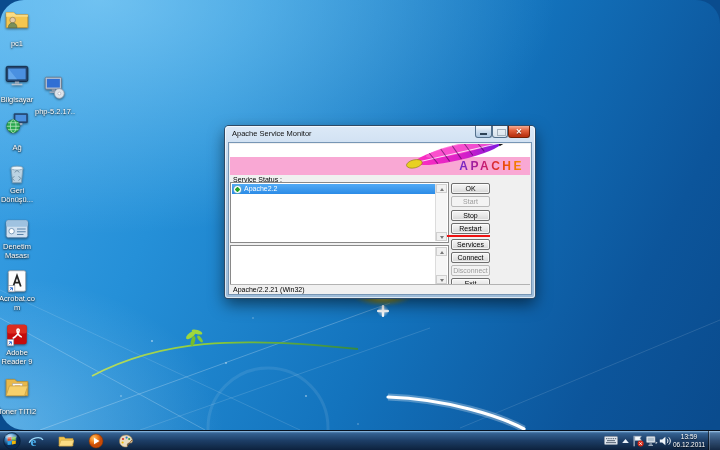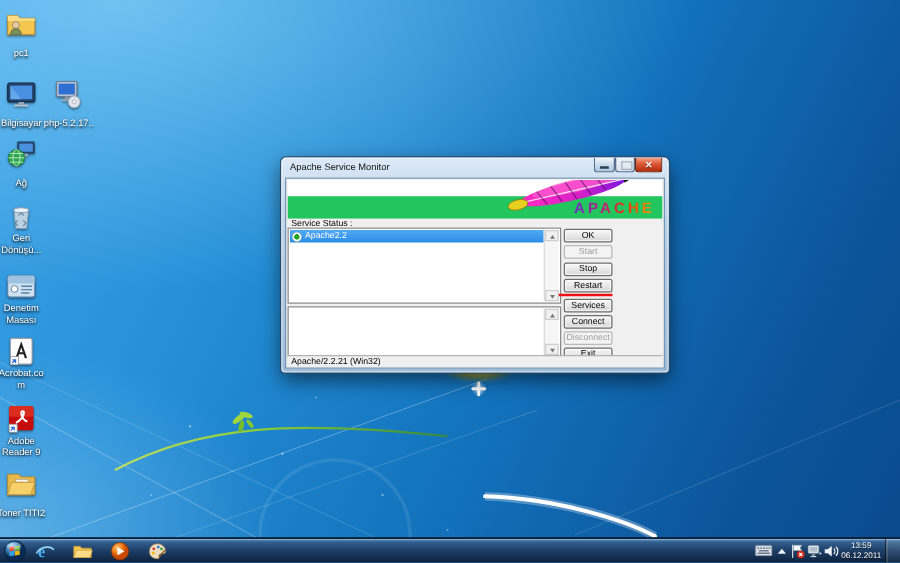--- a/index.html
+++ b/index.html
@@ -5,20 +5,21 @@
   * { margin:0; padding:0; box-sizing:border-box; }
   html,body { width:720px; height:450px; overflow:hidden; }
   body { font-family:"Liberation Sans", sans-serif; position:relative; background:#0a4c8e; }
 
   
   .desktop { position:absolute; inset:0 0 20px 0;
     background:
       radial-gradient(700px 360px at 14% 0%, rgba(160,225,255,.55), rgba(160,225,255,0) 65%),
       radial-gradient(320px 220px at 0% 100%, rgba(215,240,255,.30), rgba(215,240,255,0) 70%),
       linear-gradient(116deg, #3ea2e6 0%, #2590d8 28%, #1373bd 58%, #0c559b 84%, #0a4b8d 100%);
+    border-radius: 24px;
   }
   .art { position:absolute; inset:0; pointer-events:none; }
 
   
   .dicon { position:absolute; width:44px; text-align:center; cursor:default; }
   .dicon svg { width:26px; height:26px; display:block; margin:0 auto; filter:drop-shadow(0 1px 1px rgba(0,0,0,.45)); }
   .dicon .lbl { display:inline-block; max-width:42px; margin-top:1px; font-size:7.5px; line-height:8.5px;
     color:#fff; text-shadow:0 1px 2px rgba(0,0,0,.85), 0 0 2px rgba(0,0,0,.6); word-wrap:break-word; }
 
   
@@ -35,21 +36,21 @@
   .cb-max { width:16px; background:linear-gradient(#eef3f8,#d9e3ed); }
   .cb-max::after { content:""; position:absolute; left:4px; top:3px; width:7px; height:5px; border:1.5px solid #a4b1bd; }
   .cb-close { width:22px; background:linear-gradient(#f4ab91,#e2613d 40%,#bb3312 90%); border-color:#6f1f06; }
   .cb-close::after { content:"✕"; position:absolute; inset:0; color:#fff; font-size:7.5px; font-weight:bold;
     text-align:center; line-height:11px; text-shadow:0 1px 1px rgba(0,0,0,.5); }
 
   .client { position:absolute; left:3px; right:3px; top:16px; bottom:3px; background:#f0f0f0; border:1px solid #7796b5; }
 
   .banner { position:absolute; left:1px; right:1px; top:1px; height:31px; overflow:hidden; }
   .banner .white { height:13px; background:#fff; }
-  .banner .black { position:relative; height:18px; background:#22c55e; }
+  .banner .black { position:relative; height:18px; background:#f9a8d4; }
   .apache-word { position:absolute; right:6px; top:1px; font-size:12px; font-weight:bold; letter-spacing:2.5px;
     color:#f08a00; line-height:16px; }
   @supports (-webkit-background-clip: text) {
     .apache-word { background:linear-gradient(90deg,#6a2ad0 0%, #c01880 35%, #e83808 65%, #f8a000 100%);
       -webkit-background-clip:text; background-clip:text; color:transparent; }
   }
   .feather { position:absolute; right:12px; top:-9px; width:122px; height:36px; }
 
   .svc-label { position:absolute; left:4px; top:33px; font-size:7px; color:#000; }
 
@@ -165,21 +166,21 @@
   <div class="dicon" style="left:-5px;top:62px">
     <svg viewBox="0 0 24 24">
         <rect x="2" y="4" width="20" height="14" rx="1.5" fill="#23456e" stroke="#122844" stroke-width=".8"></rect>
         <rect x="4" y="6" width="16" height="10" fill="#4a90e0"></rect>
         <path d="M4 6l8 10H4z" fill="#6fb0f0" opacity=".7"></path>
         <path d="M10 18h4v2h-4z" fill="#9aa8ba"></path>
         <path d="M7 20h10v1.5H7z" fill="#b8c2ce"></path>
       </svg>
     <span class="lbl">Bilgisayar</span>
   </div>
-  <div class="dicon" style="left:33px;top:62px">
+  <div class="dicon" style="left:33px;top:74px">
     <svg viewBox="0 0 24 24">
         <rect x="3" y="3" width="15" height="11" rx="1" fill="#b8c4d4" stroke="#6a7a8e" stroke-width=".8"></rect>
         <rect x="4.5" y="4.5" width="12" height="8" fill="#2f6fd4"></rect>
         <path d="M9 14h3v2h-3z" fill="#8a98aa"></path>
         <path d="M7 16h9v1.5H7z" fill="#9aa8ba"></path>
         <circle cx="16" cy="18" r="4.5" fill="#dde3ea" stroke="#8a96a6" stroke-width=".7"></circle>
         <circle cx="16" cy="18" r="1.3" fill="#fff" stroke="#99a" stroke-width=".5"></circle>
       </svg>
     <span class="lbl">php-5.2.17..</span>
   </div>

